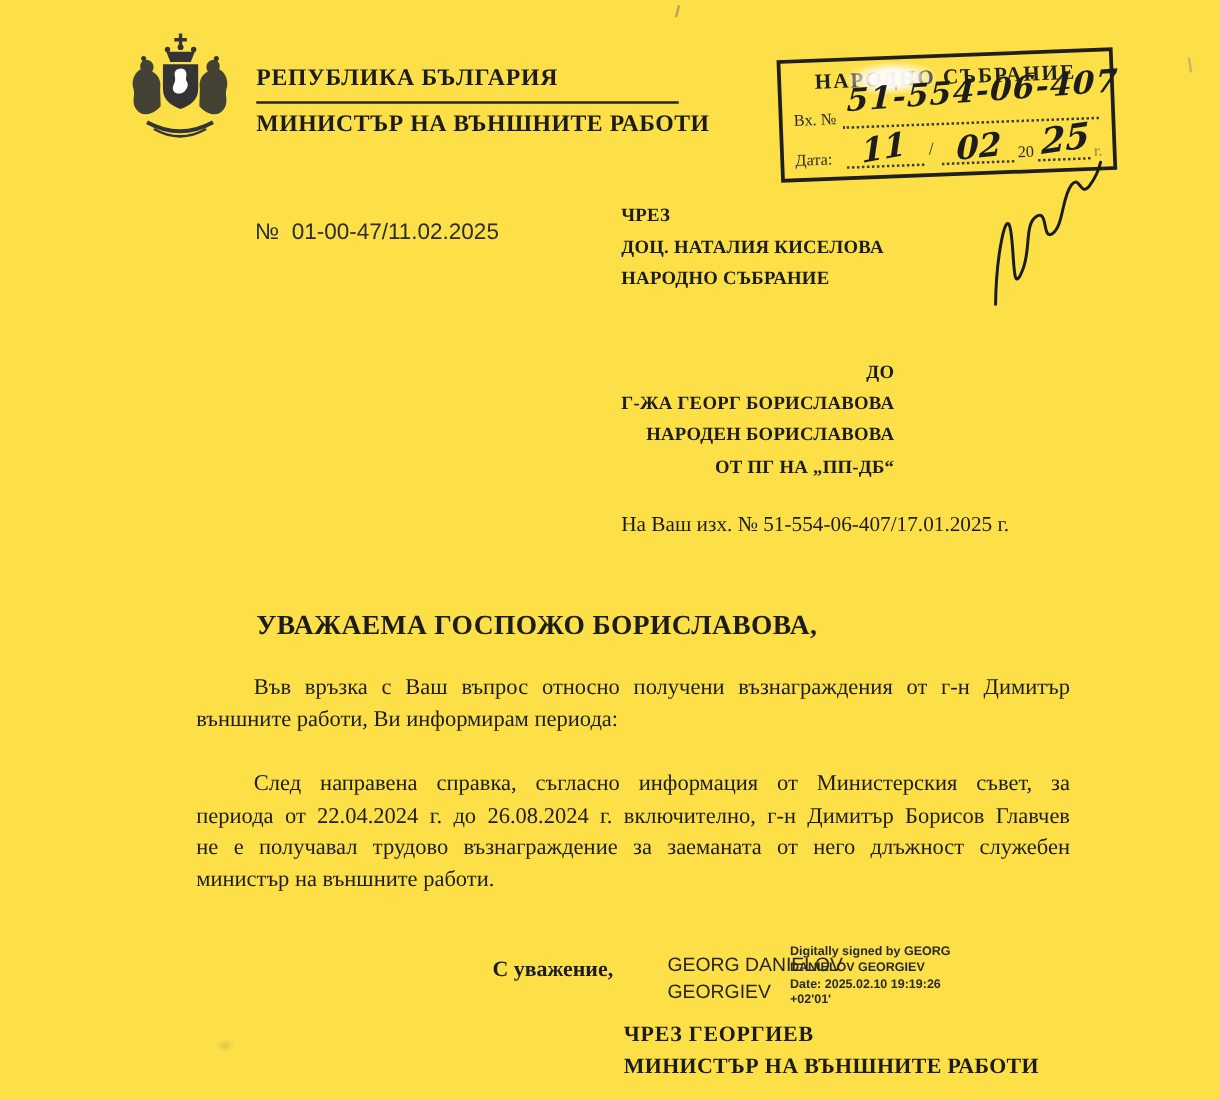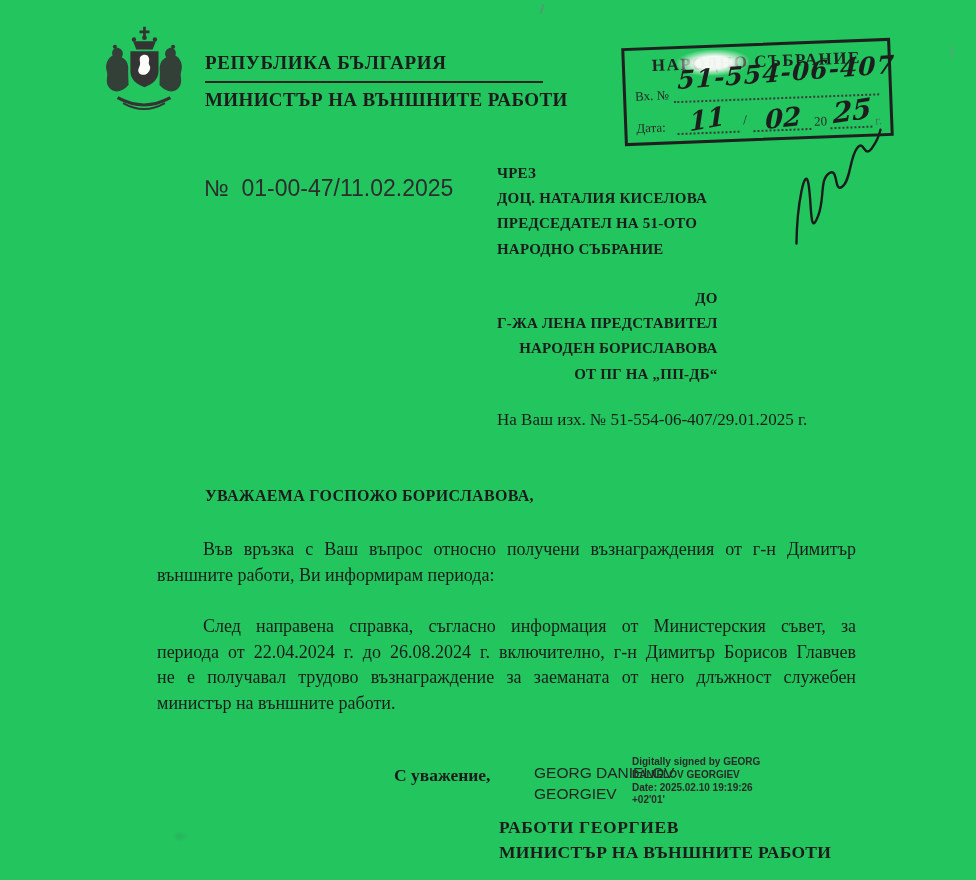--- a/index.html
+++ b/index.html
@@ -1,19 +1,19 @@
 <!DOCTYPE html>
 <html><head>
 <meta charset="utf-8">
 <style>
   html,body{margin:0;padding:0;}
   .page{
     position:relative;
     width:976px;height:880px;
-    background:#22c55e;
+    background:#fde047;
     font-family:"Liberation Serif", serif;
     color:#1c1c1c;
     overflow:hidden;
   }
   .abs{position:absolute;}
 
   
   .org-line1{left:205px;top:52px;font-size:19px;font-weight:bold;letter-spacing:.6px;}
   .org-rule{left:205px;top:81px;width:338px;height:2px;background:#262626;}
   .org-line2{left:205px;top:89px;font-size:19px;font-weight:bold;letter-spacing:.4px;}
@@ -41,28 +41,28 @@
   .hand{font-family:"DejaVu Serif", serif;font-style:italic;font-weight:600;color:#1d1d1d;}
   .hw-number{left:52px;top:13px;font-size:25px;letter-spacing:1px;transform:rotate(-2deg) skewX(-6deg);white-space:nowrap;}
   .hw-day{left:62px;top:56px;font-size:26px;transform:rotate(-8deg) skewX(-8deg);}
   .hw-month{left:138px;top:58px;font-size:26px;transform:rotate(-4deg) skewX(-6deg);}
   .hw-year{left:206px;top:52px;font-size:28px;transform:rotate(-6deg) skewX(-8deg);}
 
   
   .scribble{left:772px;top:128px;width:130px;height:118px;}
 
   
-  .refnum{left:204px;top:175px;font-family:"Liberation Sans",sans-serif;font-size:23px;color:#2d2d2d;white-space:pre;}
+  .refnum{left:204px;top:175px;font-family:"Liberation Sans",sans-serif;font-size:18px;color:#2d2d2d;white-space:pre;}
   .addr{font-size:15px;font-weight:bold;line-height:25.2px;letter-spacing:.2px;white-space:nowrap;}
   .via-block{left:497px;top:161px;}
   .to-block{left:497px;top:286px;text-align:right;}
   .your-ref{left:497px;top:410px;font-size:17px;white-space:nowrap;}
 
   
-  .salutation{left:205px;top:487px;font-size:16px;font-weight:bold;letter-spacing:.3px;}
+  .salutation{left:205px;top:487px;font-size:22px;font-weight:bold;letter-spacing:.3px;}
   .para{left:157px;width:699px;font-size:18px;line-height:25.5px;}
   .para1{top:537px;}
   .para2{top:614px;}
   .pline{text-align:justify;text-align-last:justify;}
   .pline.first{padding-left:46px;}
   .pline.last{text-align:left;text-align-last:left;}
 
   
   .closing{left:394px;top:765px;font-size:17.5px;font-weight:bold;}
   .digname{left:534px;top:763px;font-family:"Liberation Sans",sans-serif;font-size:15.5px;line-height:20.5px;color:#242424;white-space:nowrap;}
@@ -132,32 +132,31 @@
 
   <svg class="abs scribble" viewBox="0 0 130 118">
     <path d="M12,104 C22,66 40,28 38,50 C36,72 26,102 40,82 C50,68 50,48 60,44 C72,39 60,64 70,60 C80,56 84,34 94,26 C103,19 98,38 108,30 C114,25 118,20 121,14" fill="none" stroke="#1c1c1c" stroke-width="2.4" stroke-linecap="round" transform="rotate(-14 65 59)"></path>
   </svg>
 
   <div class="abs refnum">№  01-00-47/11.02.2025</div>
 
   <div class="abs addr via-block">
     <div>ЧРЕЗ</div>
     <div>ДОЦ. НАТАЛИЯ КИСЕЛОВА</div>
-    <div>ПРЕДСЕДАТЕЛ НА 51-ОТО</div>
     <div>НАРОДНО СЪБРАНИЕ</div>
   </div>
 
   <div class="abs addr to-block">
     <div>ДО</div>
-    <div>Г-ЖА ЛЕНА ПРЕДСТАВИТЕЛ</div>
+    <div>Г-ЖА ГЕОРГ БОРИСЛАВОВА</div>
     <div>НАРОДЕН БОРИСЛАВОВА</div>
     <div>ОТ ПГ НА „ПП-ДБ“</div>
   </div>
 
-  <div class="abs your-ref">На Ваш изх. № 51-554-06-407/29.01.2025 г.</div>
+  <div class="abs your-ref">На Ваш изх. № 51-554-06-407/17.01.2025 г.</div>
 
   <div class="abs salutation">УВАЖАЕМА ГОСПОЖО БОРИСЛАВОВА,</div>
 
   <div class="abs para para1">
     <div class="pline first">Във връзка с Ваш въпрос относно получени възнаграждения от г-н Димитър</div>
     <div class="pline last">външните работи, Ви информирам периода:</div>
   </div>
 
   <div class="abs para para2">
     <div class="pline first">След направена справка, съгласно информация от Министерския съвет, за</div>
@@ -173,20 +172,20 @@
     <div>GEORGIEV</div>
   </div>
 
   <div class="abs digdetails">
     <div>Digitally signed by GEORG</div>
     <div>DANIELOV GEORGIEV</div>
     <div>Date: 2025.02.10 19:19:26</div>
     <div>+02'01'</div>
   </div>
 
-  <div class="abs signer-name">РАБОТИ ГЕОРГИЕВ</div>
+  <div class="abs signer-name">ЧРЕЗ ГЕОРГИЕВ</div>
   <div class="abs signer-title">МИНИСТЪР НА ВЪНШНИТЕ РАБОТИ</div>
 
   <div class="abs artifact-top"></div>
   <div class="abs artifact-right"></div>
   <div class="abs artifact-smudge"></div>
 
 </div>
 
 </body></html>

